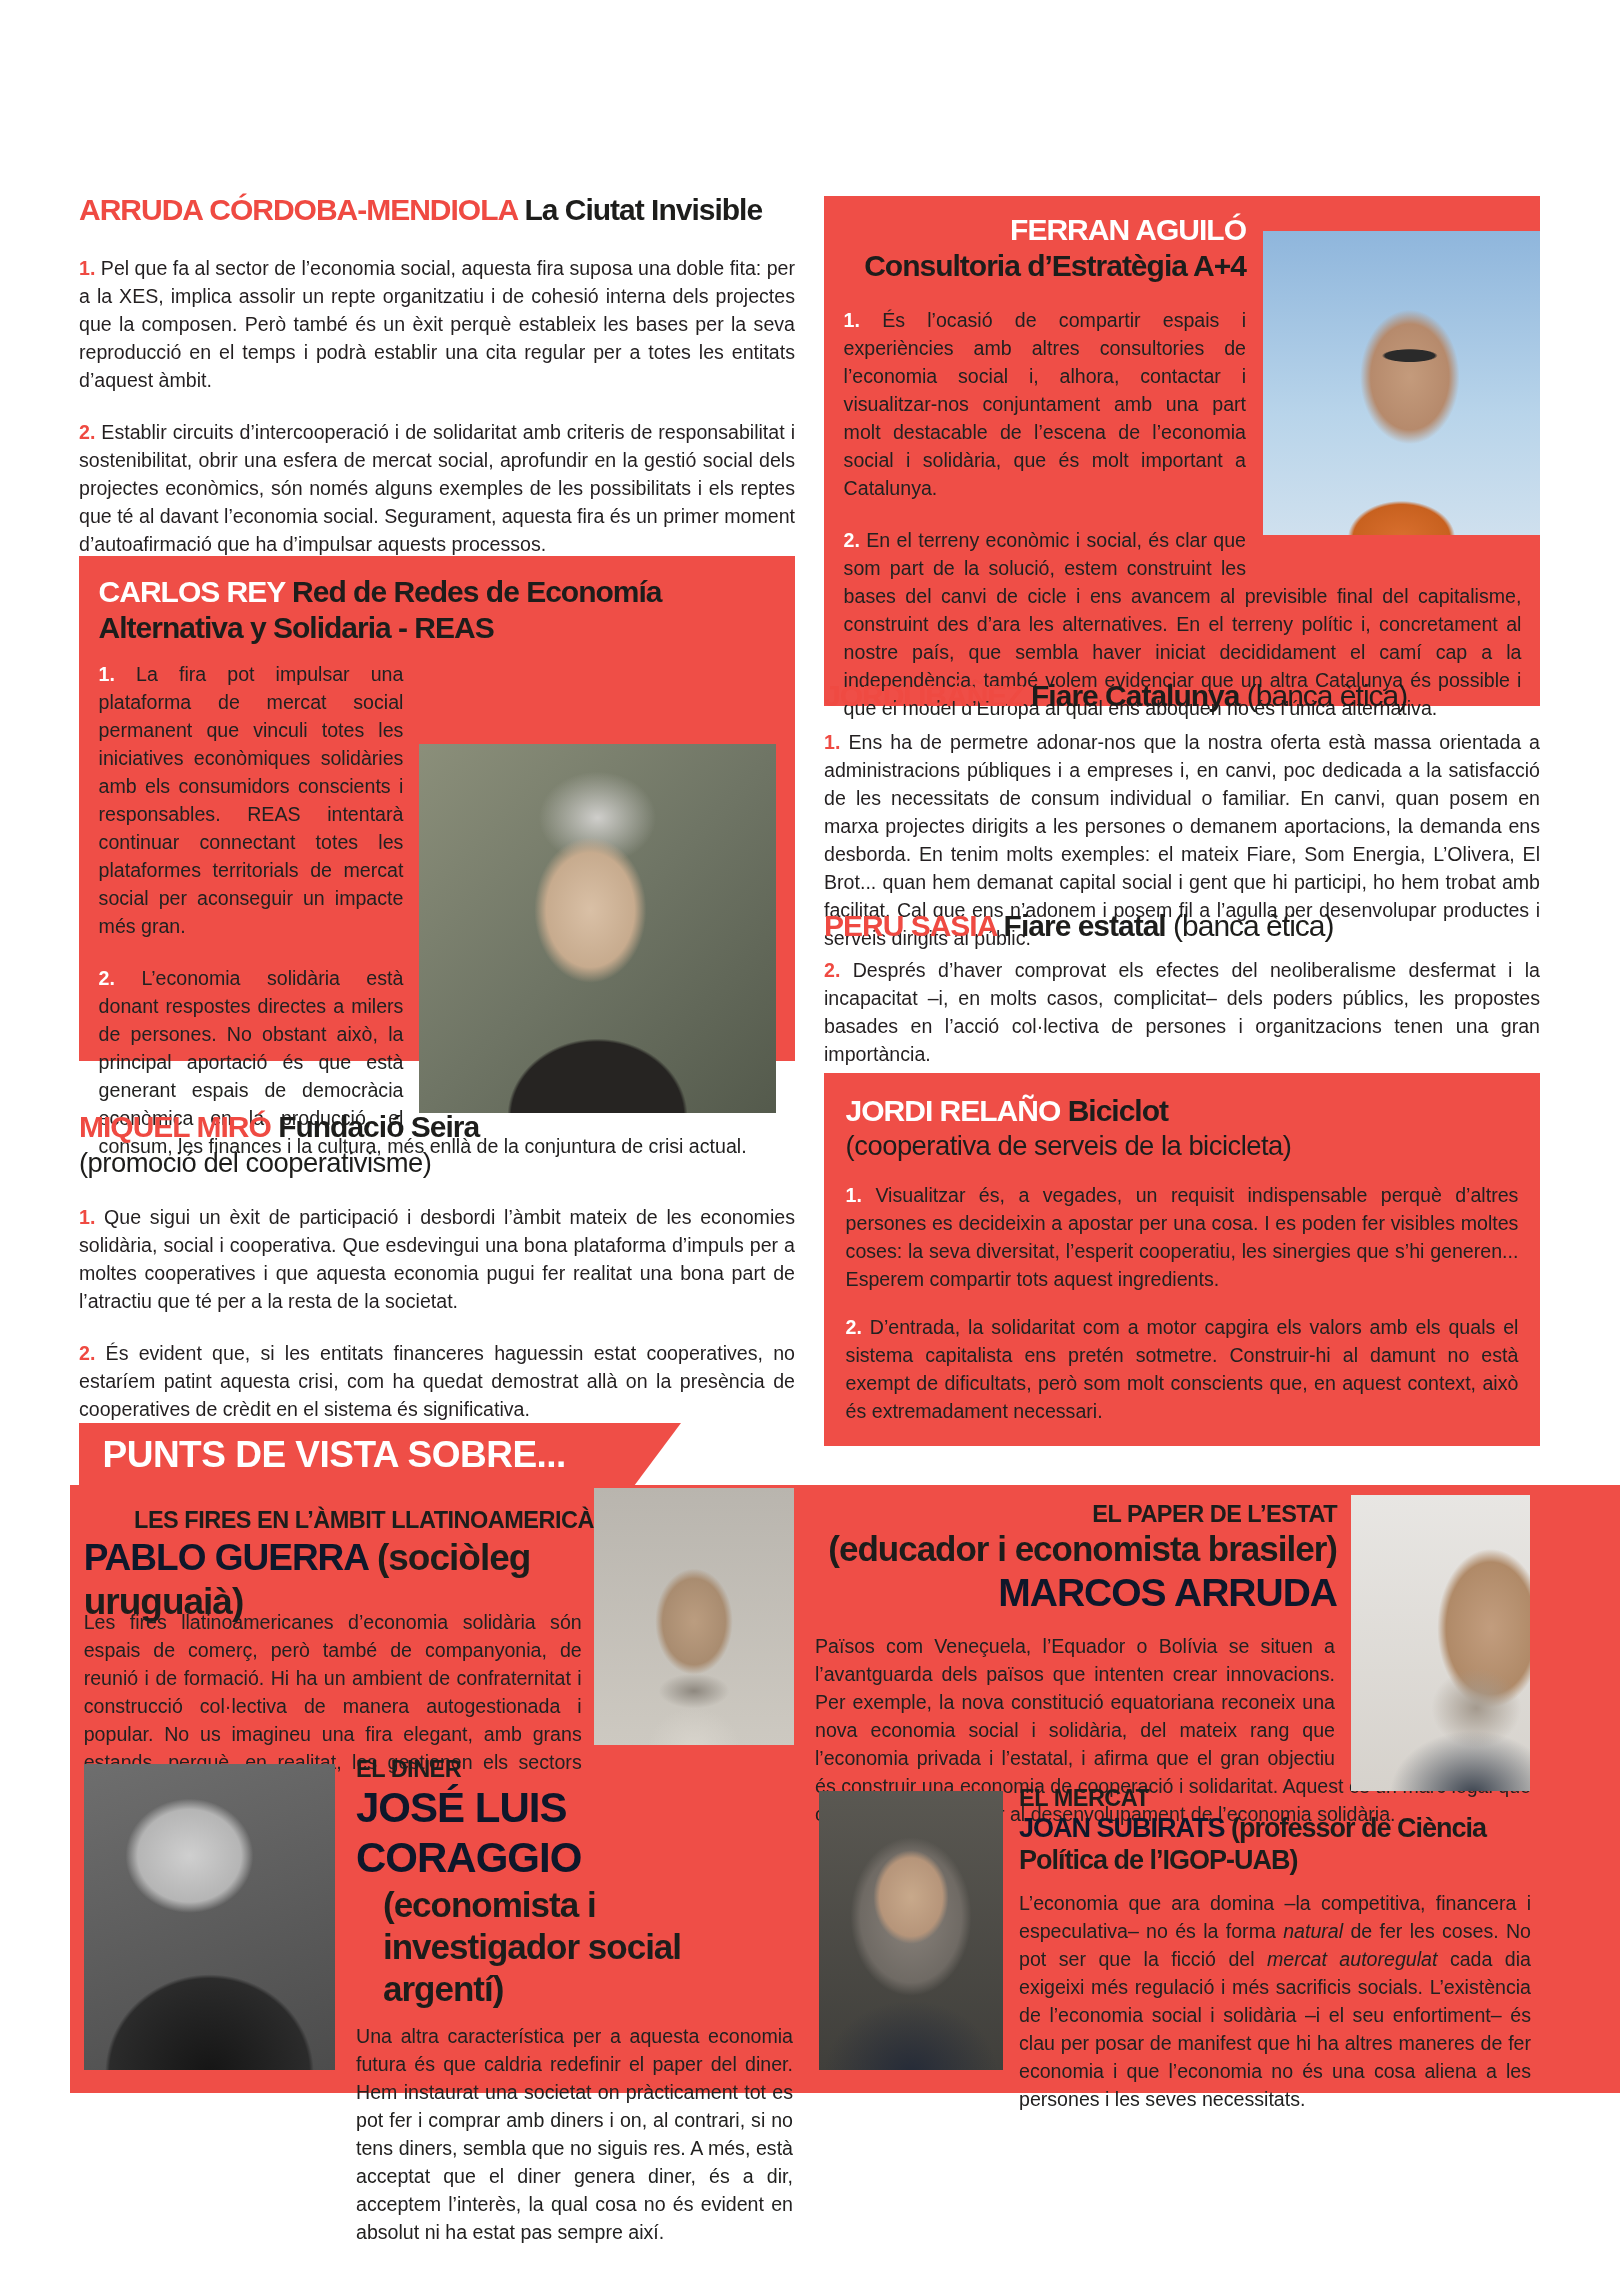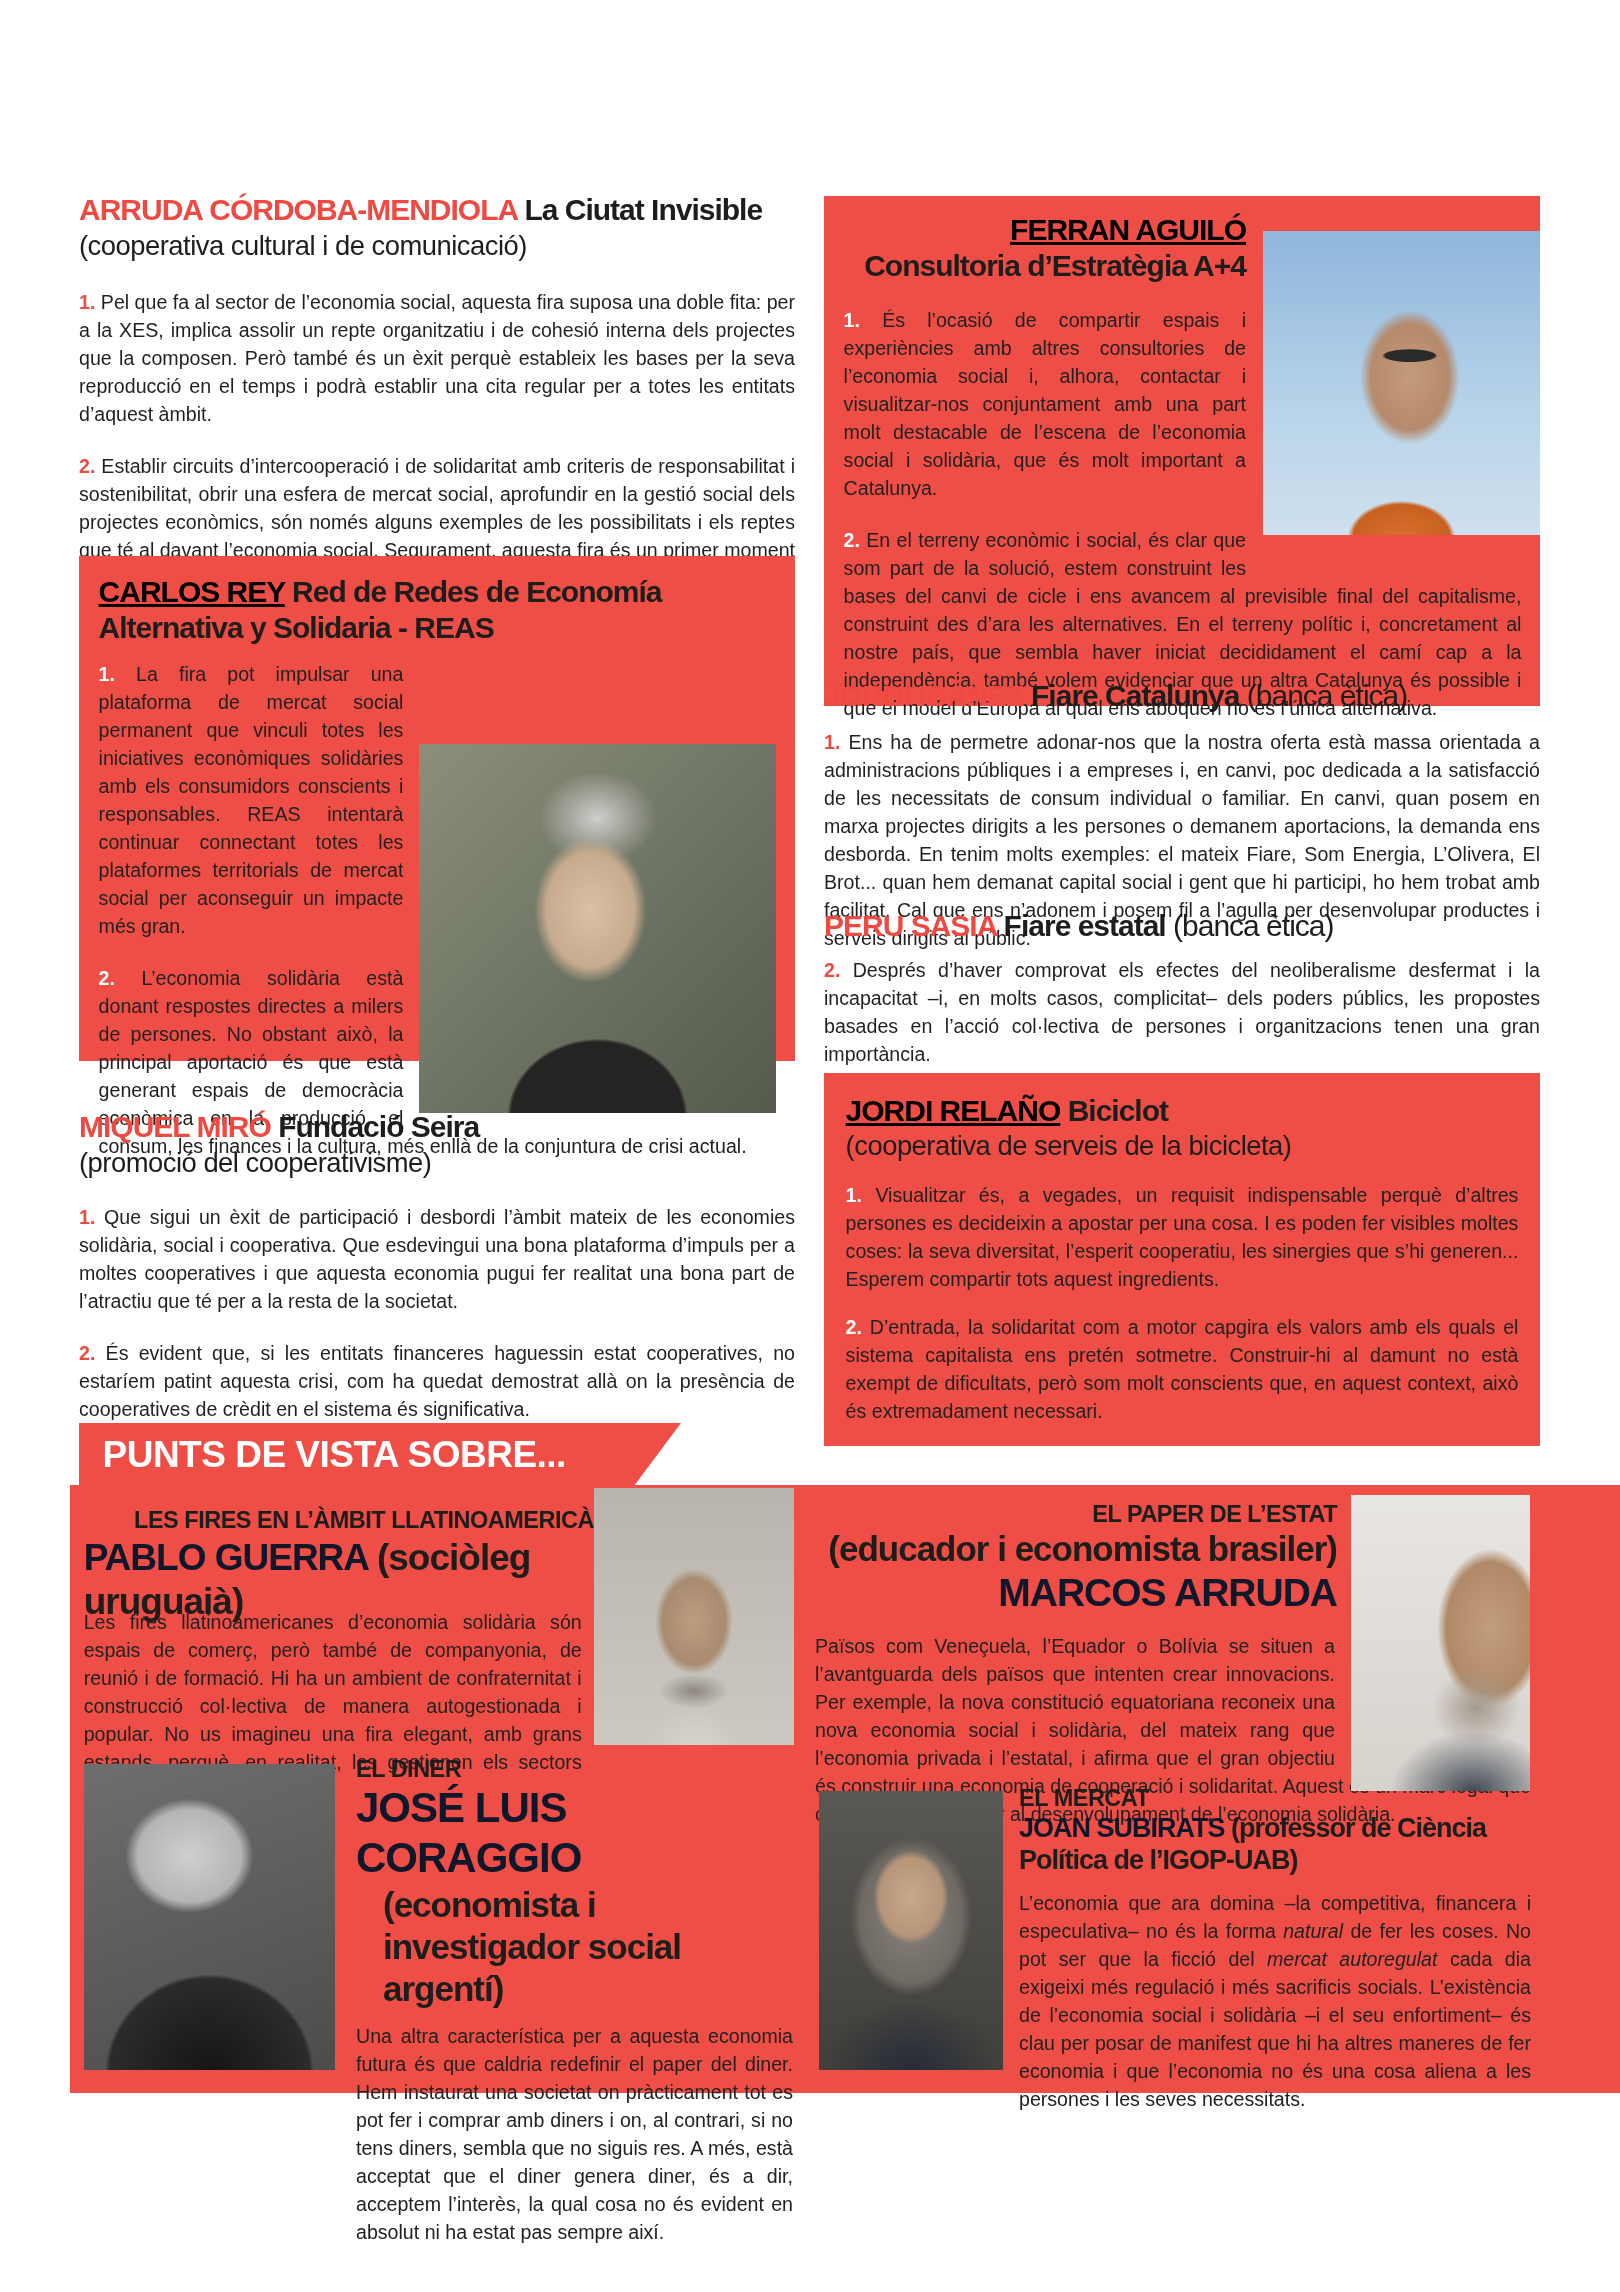--- a/index.html
+++ b/index.html
@@ -15,21 +15,21 @@
   .sec-title .paren { font-weight:400; }
   .sec-sub { font-size:27.4px; font-weight:400; letter-spacing:-0.5px; color:#1d1d1b; line-height:1.25; }
 
   
   .body-p { font-size:19.6px; line-height:28px; text-align:justify; color:#231f20; margin:0 0 23.5px 0; }
   .num { color:#ef4a42; font-weight:bold; }
   .redblock .num, .punts .num { color:#ffffff; }
 
   
   .redblock { background:#ef4e47; }
-  .redblock .sec-title .name { color:#000000;text-decoration:underline; }
+  .redblock .sec-title .name { color:#ffffff; }
   .redblock .body-p { color:#222120; }
 
   
   .ferran { padding:15.7px 0 0 19.6px; box-sizing:border-box; }
   .ferran-spacer { float:right; width:294px; height:365px; }
   .photo-ferran { margin:19.6px 0 0 16.7px; width:277px; height:304px;
     background:
       radial-gradient(88px 61px at 50% 101%, #d96f2e 0%, #c8611f 55%, rgba(0,0,0,0) 61%),
       radial-gradient(45px 10.8px at 53% 41%, #2a2a2a 0%, #2a2a2a 55%, rgba(0,0,0,0) 62%),
       radial-gradient(71px 96px at 53% 48%, #c49b7c 0%, #b68a6c 55%, rgba(0,0,0,0) 70%),
@@ -96,21 +96,20 @@
       linear-gradient(180deg, #5a5852 0%, #403f3b 100%);
   }
 </style>
 </head>
 <body>
 
 <div class="page">
 
   <div class="abs" style="left:79px; top:192px; width:716px;">
     <div class="sec-title"><span class="name">ARRUDA CÓRDOBA-MENDIOLA</span> <span>La Ciutat Invisible</span></div>
-    <div class="sec-sub">(cooperativa cultural i de comunicació)</div>
     <p class="body-p" style="margin-top:25.5px;"><span class="num">1.</span> <span>Pel que fa al sector de l’economia social, aquesta fira suposa una doble fita: per a la XES, implica assolir un repte organitzatiu i de cohesió interna dels projectes que la composen. Però també és un èxit perquè estableix les bases per la seva reproducció en el temps i podrà establir una cita regular per a totes les entitats d’aquest àmbit.</span></p>
     <p class="body-p"><span class="num">2.</span> <span>Establir circuits d’intercooperació i de solidaritat amb criteris de responsabilitat i sostenibilitat, obrir una esfera de mercat social, aprofundir en la gestió social dels projectes econòmics, són només alguns exemples de les possibilitats i els reptes que té al davant l’economia social. Segurament, aquesta fira és un primer moment d’autoafirmació que ha d’impulsar aquests processos.</span></p>
   </div>
 
   <div class="abs redblock ferran" style="left:824px; top:196px; width:716px; height:510px;">
     <div class="ferran-spacer">
       <div class="photo-ferran"></div>
     </div>
     <div class="sec-title"><span class="name">FERRAN AGUILÓ</span><br><span>Consultoria d’Estratègia A+4</span></div>
     <div class="ferran-body">

